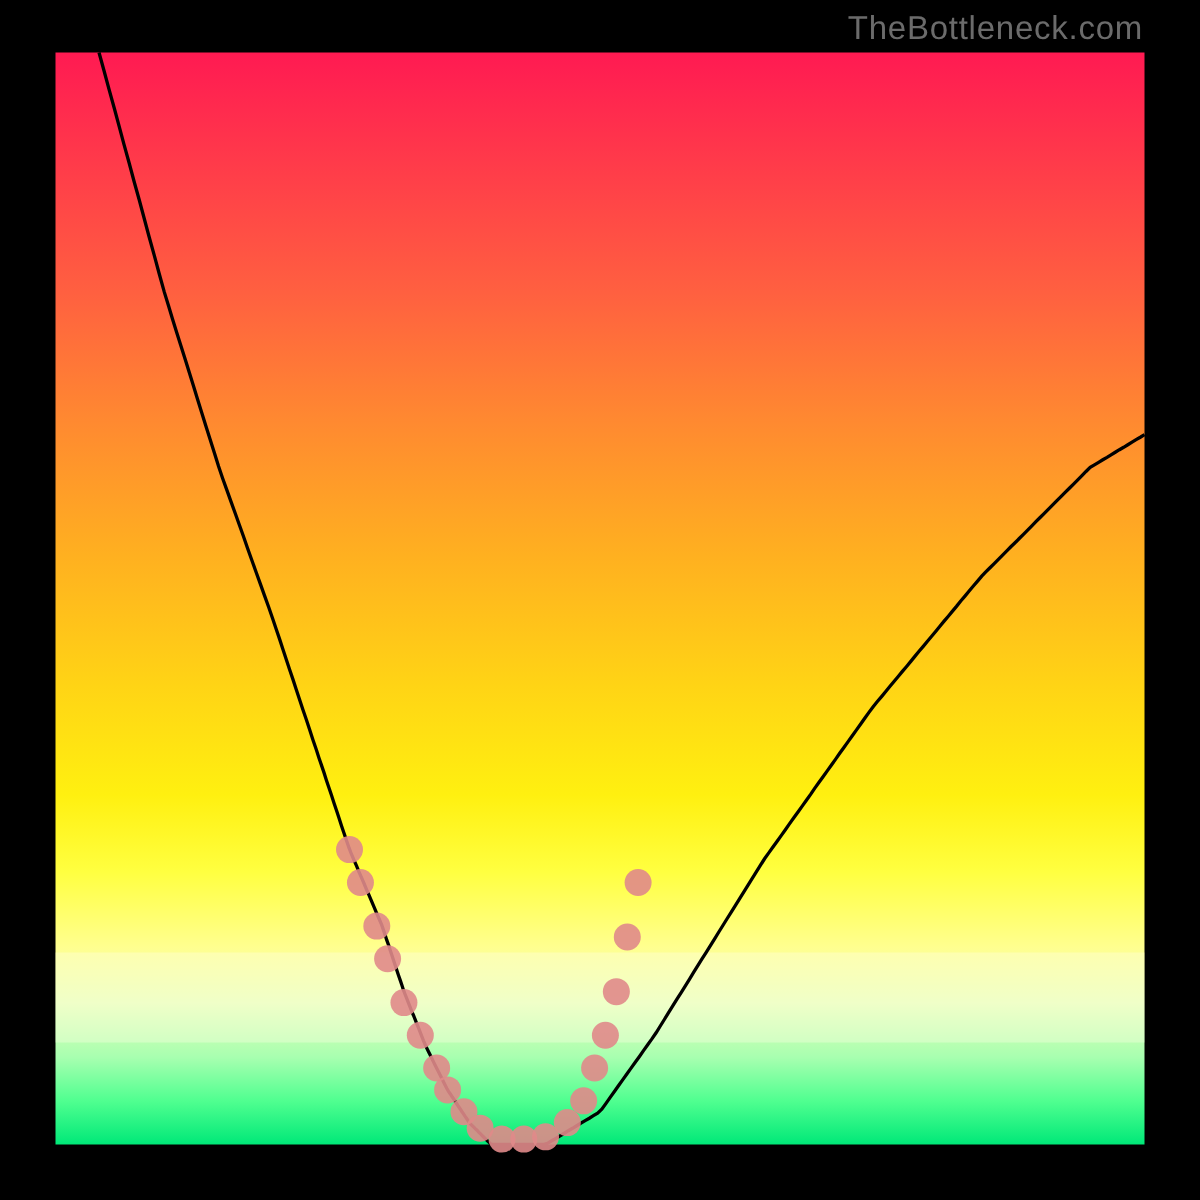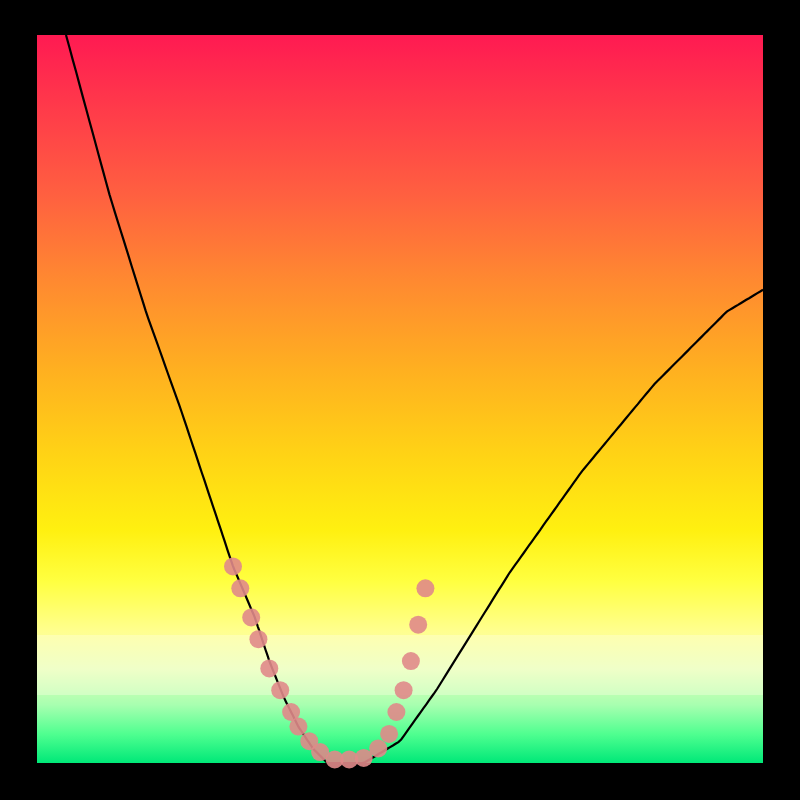--- a/index.html
+++ b/index.html
@@ -97,13 +97,14 @@
         <circle cx="341.2" cy="713.4" r="9" fill="#e08a8a" fill-opacity="0.9"></circle>
         <circle cx="352.1" cy="698.9" r="9" fill="#e08a8a" fill-opacity="0.9"></circle>
         <circle cx="359.4" cy="677.0" r="9" fill="#e08a8a" fill-opacity="0.9"></circle>
         <circle cx="366.6" cy="655.2" r="9" fill="#e08a8a" fill-opacity="0.9"></circle>
         <circle cx="373.9" cy="626.1" r="9" fill="#e08a8a" fill-opacity="0.9"></circle>
         <circle cx="381.2" cy="589.7" r="9" fill="#e08a8a" fill-opacity="0.9"></circle>
         <circle cx="388.4" cy="553.3" r="9" fill="#e08a8a" fill-opacity="0.9"></circle>
       </g>
   </svg>
 
+  <div class="watermark">TheBottleneck.com</div>
 </div>
 
 </body></html>

